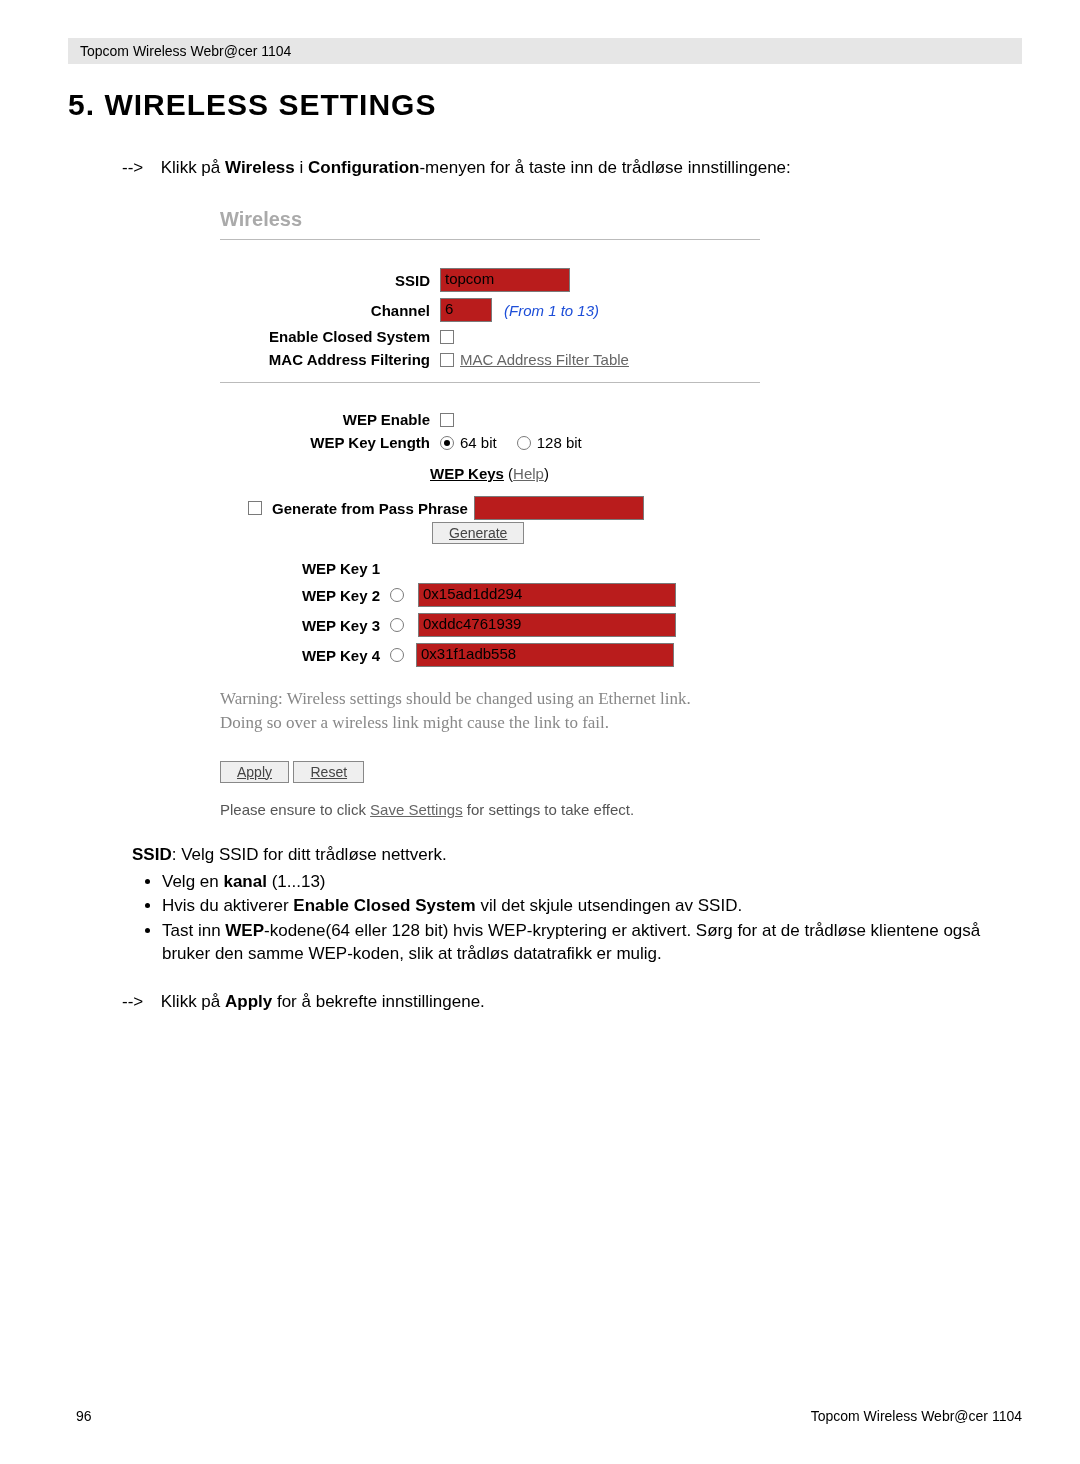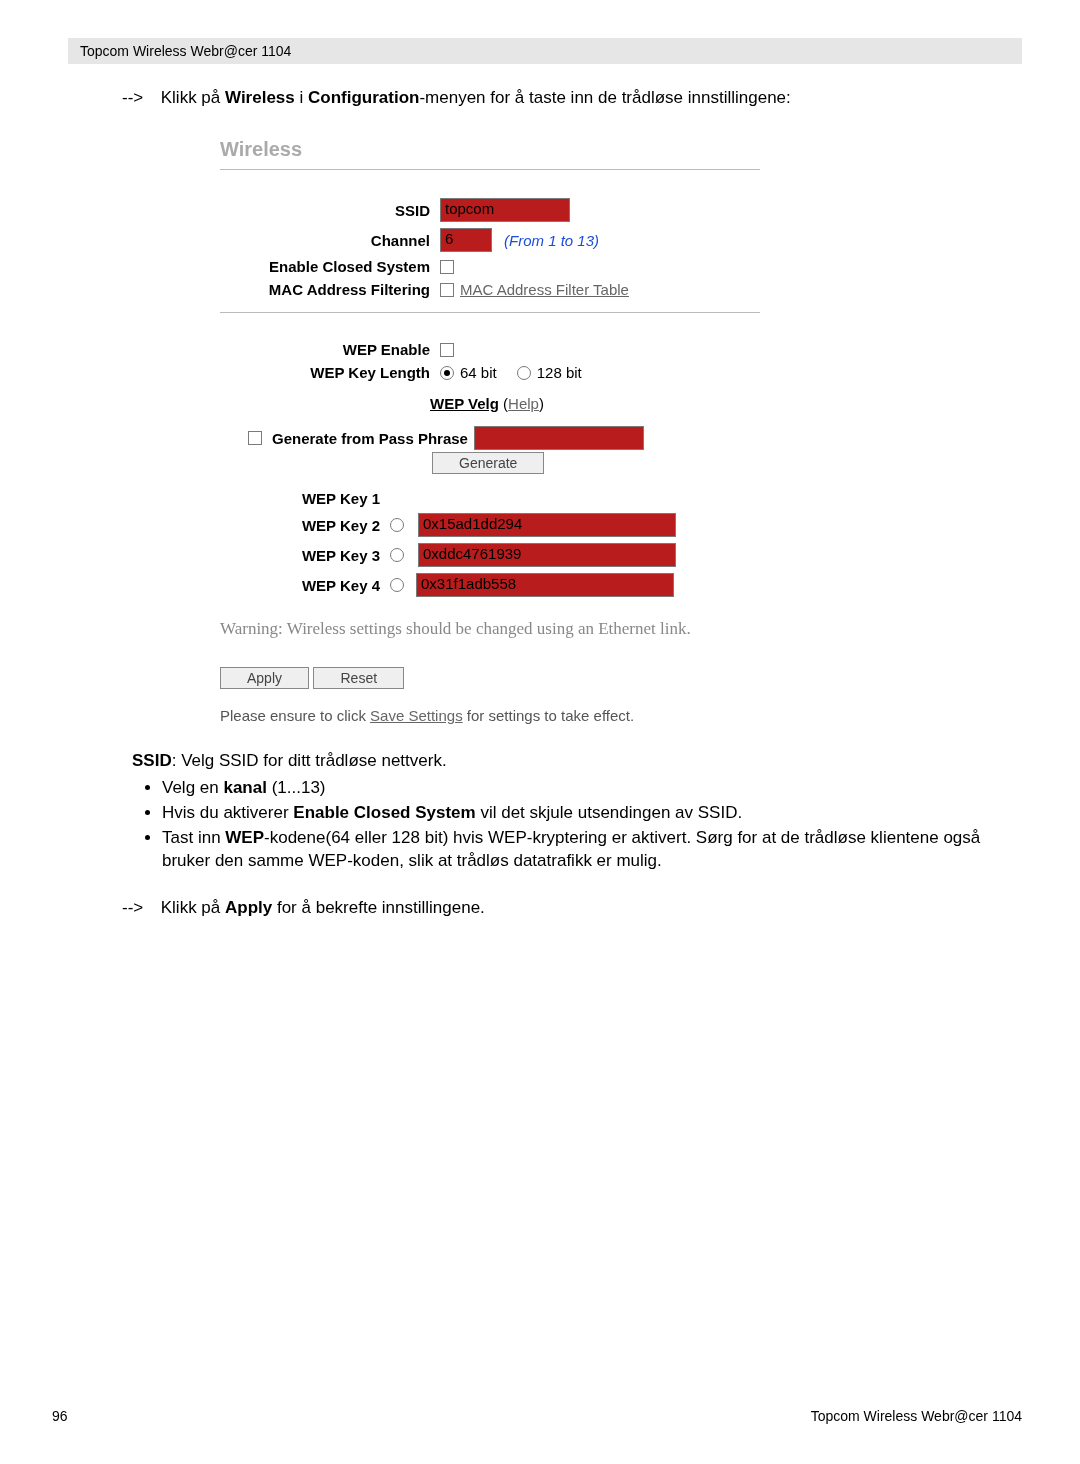--- a/index.html
+++ b/index.html
@@ -131,22 +131,23 @@
     font-size: 15px;
   }
   .gen-row .chk { margin-right: 10px; }
   .gen-row b { margin-right: 6px; }
   .gen-btn-row { margin-left: 212px; margin-bottom: 18px; }
   .btn {
     font-family: Verdana, Geneva, sans-serif;
     font-size: 14px;
     border: 1px solid #888;
     background: #efefef;
-    padding: 2px 26px;
+    padding: 2px 16px;
     color: #444;
+    text-decoration: underline;
   }
   .warning {
     font-family: Georgia, 'Times New Roman', serif;
     color: #888;
     font-size: 17px;
     margin-top: 20px;
     margin-bottom: 28px;
     line-height: 1.4;
   }
   .action-row { margin-bottom: 20px; }
@@ -169,36 +170,40 @@
     margin-bottom: 2px;
   }
   .apply-line {
     margin-left: 54px;
     margin-top: 26px;
     font-size: 17px;
   }
   .footer {
     position: absolute;
     bottom: 40px;
-    left: 52px;
+    left: 76px;
     right: 58px;
     display: flex;
     justify-content: space-between;
     font-size: 14px;
   }
 </style>
 </head>
 <body>
 
 <div class="page">
 
   <div class="header-bar">
     <span>Topcom Wireless Webr@cer 1104</span>
   </div>
 
+  <h1>
+    <span>5.</span>
+    <span>WIRELESS SETTINGS</span>
+  </h1>
 
   <div class="intro-line">
     <span class="arrow">--&gt;</span>
     <span>Klikk på </span><b>Wireless</b><span> i </span><b>Configuration</b><span>-menyen for å taste inn de trådløse innstillingene:</span>
   </div>
 
   <div class="screenshot">
     <div class="scr-heading">Wireless</div>
     <hr class="hr">
 
@@ -248,21 +253,21 @@
             <span class="dot"></span>
           </span>
         <span>64 bit</span>
         <span style="width:8px;"></span>
         <span class="rdo"></span>
         <span>128 bit</span>
       </div>
     </div>
 
     <div class="wep-keys-row">
-      <b>WEP Velg</b>
+      <b>WEP Keys</b>
       (<span class="help-link">Help</span>)
     </div>
 
     <div class="gen-row">
       <span class="chk"></span>
       <b>Generate from Pass Phrase</b>
       <span class="text-input pass"></span>
     </div>
     <div class="gen-btn-row">
       <span class="btn">Generate</span>
@@ -288,20 +293,21 @@
     <div class="form-row">
       <div class="form-label" style="width:160px;">WEP Key 4</div>
       <div class="form-field" style="gap:12px;">
         <span class="rdo"></span>
         <span class="text-input key">0x31f1adb558</span>
       </div>
     </div>
 
     <div class="warning">
       <div>Warning: Wireless settings should be changed using an Ethernet link.</div>
+      <div>Doing so over a wireless link might cause the link to fail.</div>
     </div>
 
     <div class="action-row">
       <span class="btn">Apply</span>
       <span class="btn">Reset</span>
     </div>
 
     <div class="please">
       <span>Please ensure to click </span><span class="save-link">Save Settings</span><span> for settings to take effect.</span>
     </div>

